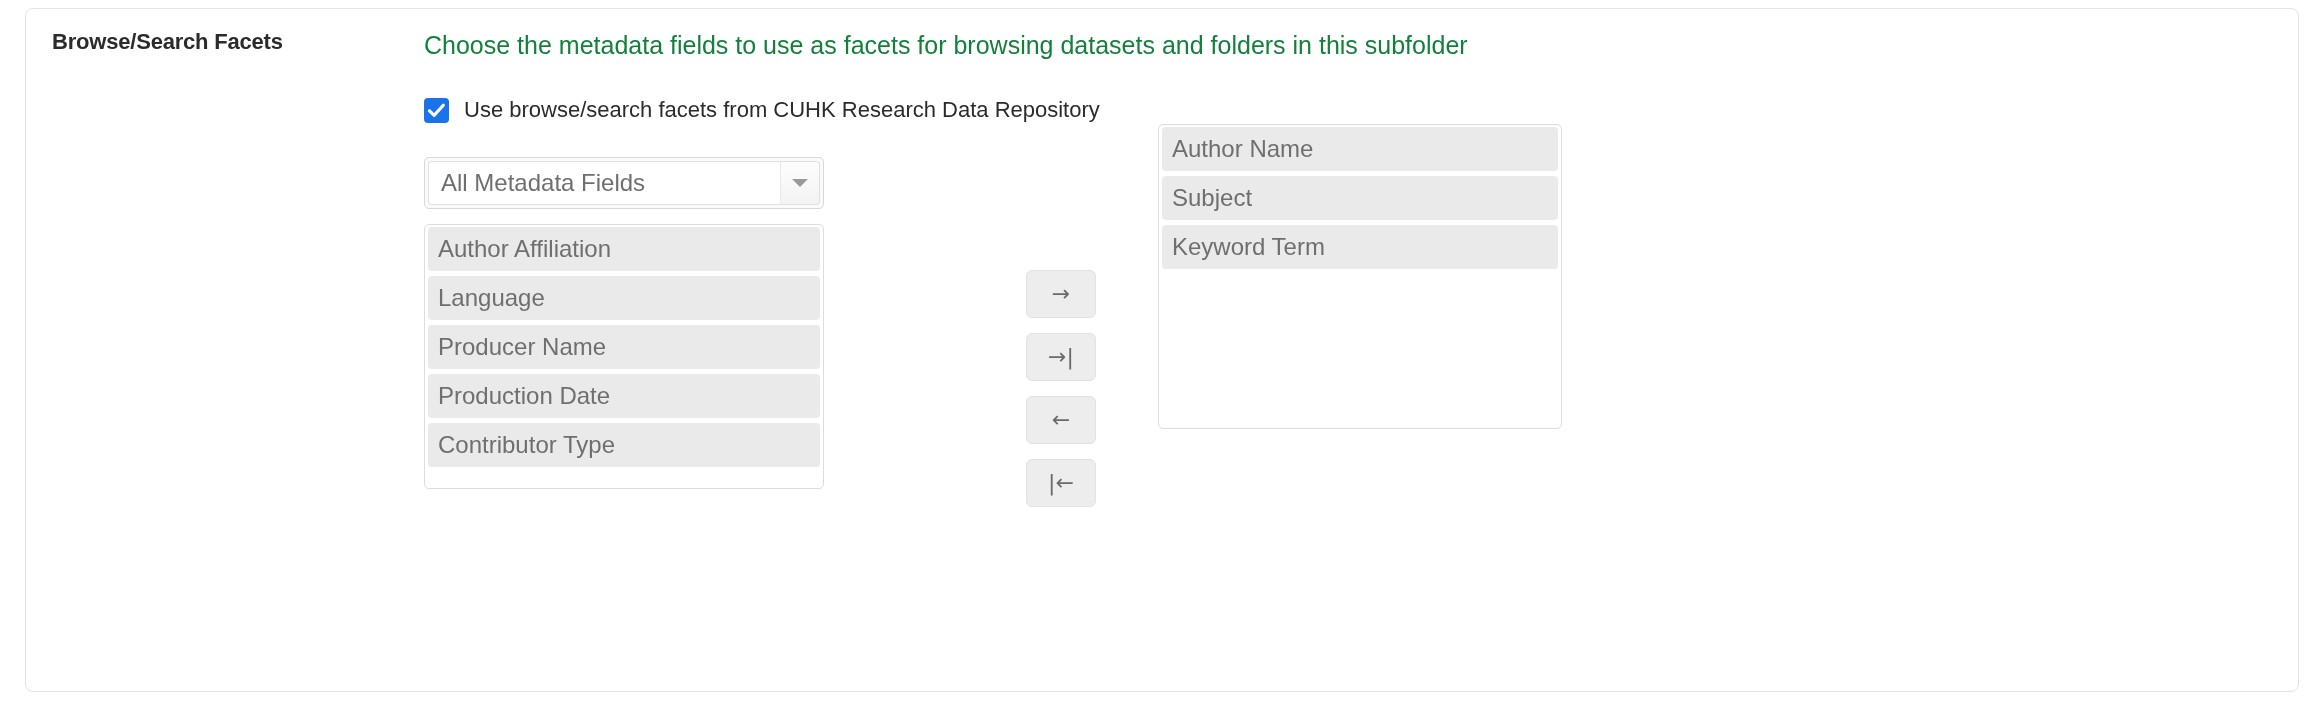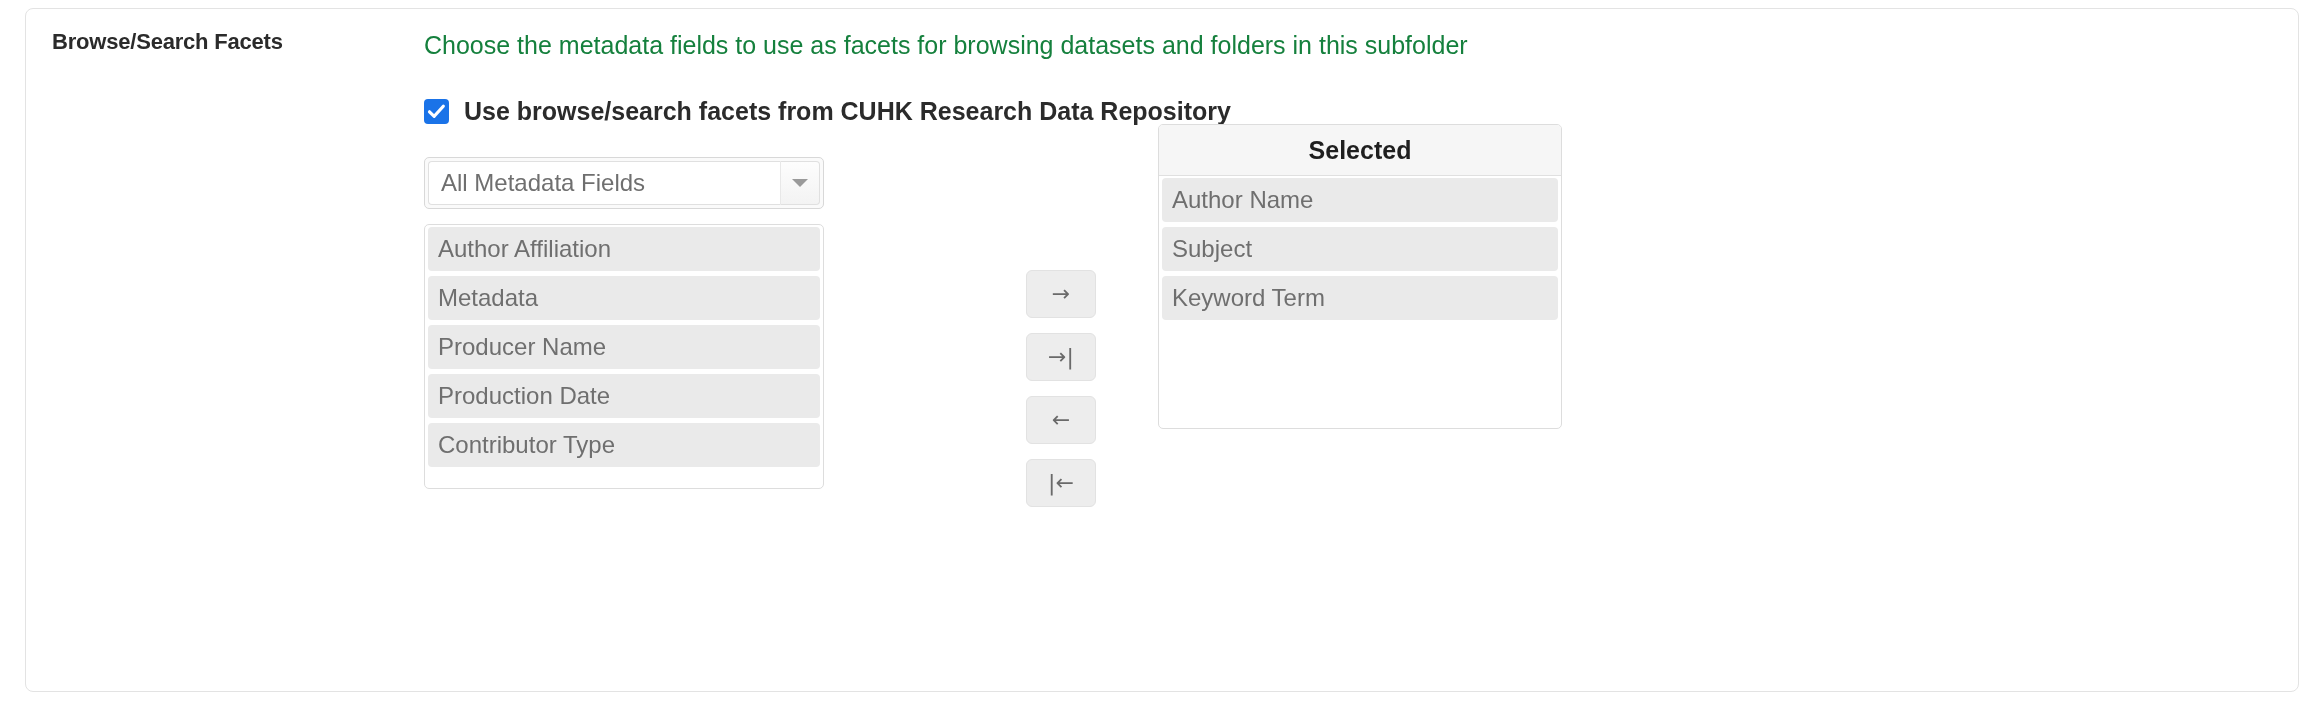--- a/index.html
+++ b/index.html
@@ -75,25 +75,24 @@
     position: relative;
     flex: 0 0 auto;
     cursor: pointer;
   }
   .cb-box svg {
     position: absolute;
     left: 3px;
     top: 3px;
   }
   .cb-label {
-    font-size: 25px;
+    font-size: 22px;
     color: #2b2b2b;
     white-space: nowrap;
     cursor: pointer;
-    font-weight: bold;
   }
 
   
   .picklist {
     position: absolute;
     left: 0px;
     top: 148px;
     width: 1320px;
     height: 500px;
   }
@@ -260,36 +259,35 @@
 
       <div class="dropdown">
         <div class="dropdown-value">All Metadata Fields</div>
         <div class="dropdown-arrow">
           <span class="caret"></span>
         </div>
       </div>
 
       <div class="list-box list-available">
         <div class="list-item">Author Affiliation</div>
-        <div class="list-item">Metadata</div>
+        <div class="list-item">Language</div>
         <div class="list-item">Producer Name</div>
         <div class="list-item">Production Date</div>
         <div class="list-item">Contributor Type</div>
 
       </div>
 
       <div class="transfer-col">
         <div class="xfer-btn">→</div>
         <div class="xfer-btn">→|</div>
         <div class="xfer-btn">←</div>
         <div class="xfer-btn">|←</div>
       </div>
 
       <div class="selected-panel">
-        <div class="selected-header">Selected</div>
         <div class="selected-body">
           <div class="list-item">Author Name</div>
           <div class="list-item">Subject</div>
           <div class="list-item">Keyword Term</div>
         </div>
       </div>
 
     </div>
   </div>
 </div>

